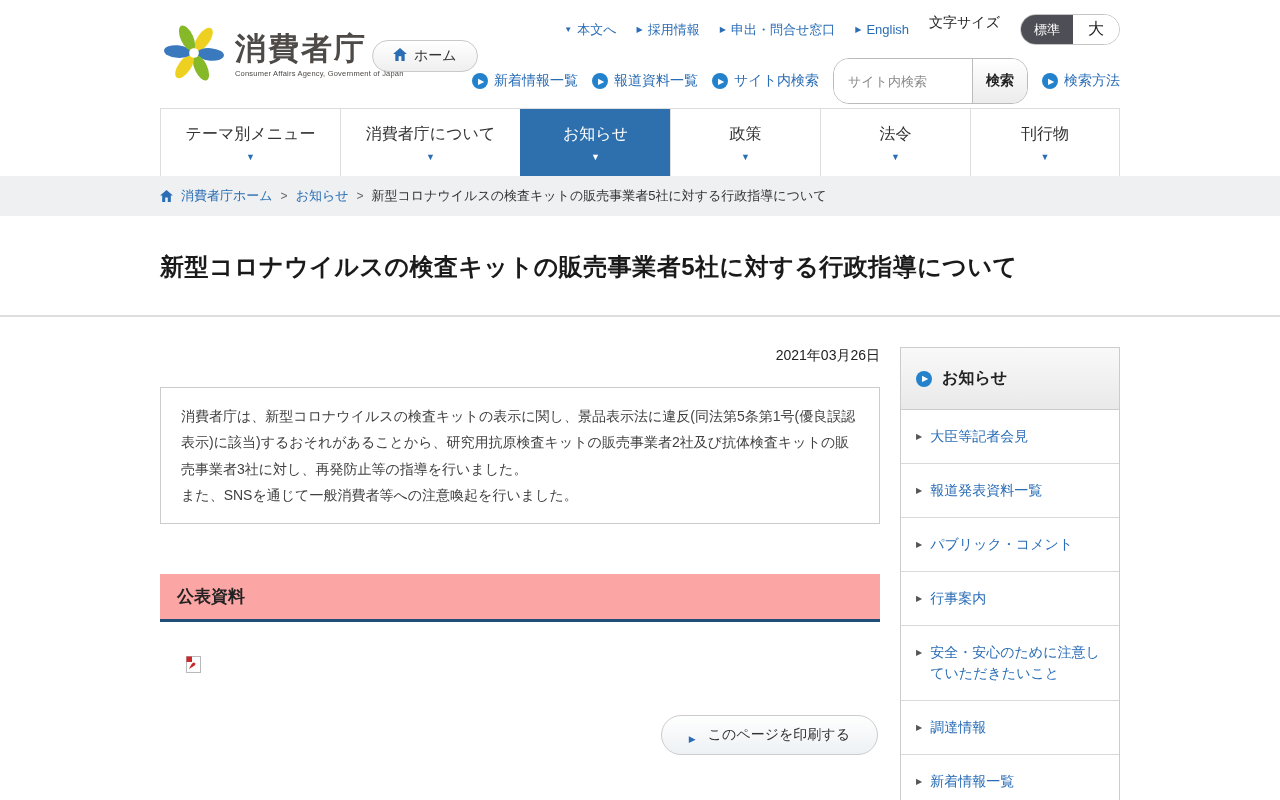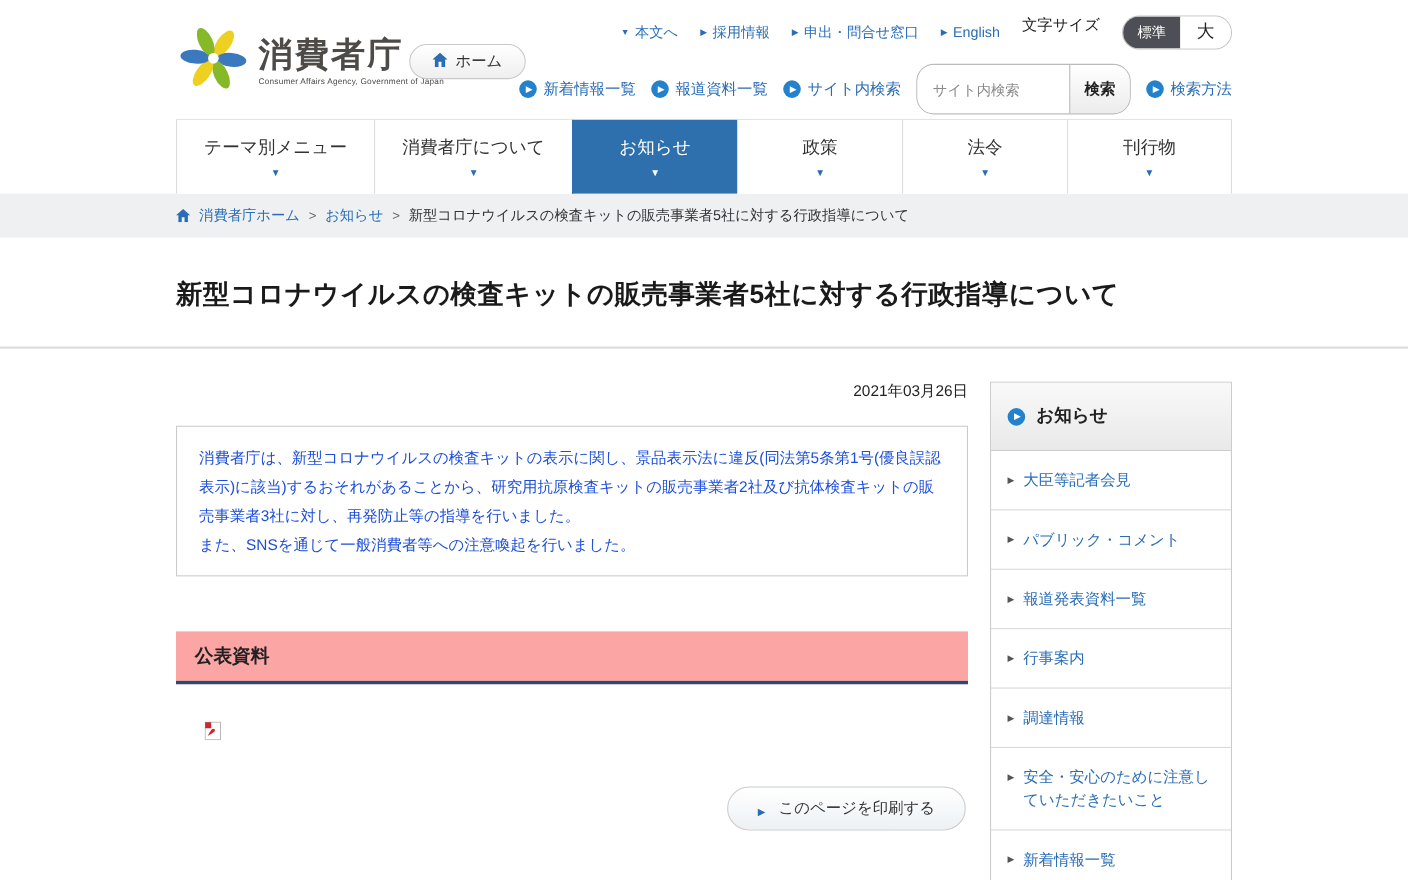--- a/index.html
+++ b/index.html
@@ -54,21 +54,21 @@
 
   
   .title-band { border-bottom:2px solid #ddd; }
   .title-inner { width:960px; margin:0 auto; padding:35px 0 32px; }
   .title-inner h1 { font-size:24px; color:#1a1a1a; font-weight:bold; letter-spacing:0.5px; }
 
   
   .content { width:960px; margin:0 auto; display:flex; padding-top:30px; align-items:flex-start; }
   .main { width:720px; }
   .date-row { text-align:right; font-size:14px; color:#222; margin-bottom:22px; }
-  .summary-box { border:1px solid #ccc; padding:15px 20px; font-size:14px; line-height:1.88; color:#1d4ed8; }
+  .summary-box { border:1px solid #ccc; padding:15px 20px; font-size:14px; line-height:1.88; color:#404040; }
   .docs-header { margin-top:50px; background:#fca5a5; border-bottom:3px solid #1f4e79;
     padding:11px 17px; font-size:17px; font-weight:bold; color:#222; }
   .pdf-row { margin-top:34px; padding-left:26px; display:flex; align-items:center; gap:7px; font-size:14px; }
   .print-row { margin-top:42px; text-align:right; padding-right:2px; }
   .print-btn { display:inline-flex; align-items:flex-end; gap:12px; border:1px solid #ccc; border-radius:20px;
     padding:10px 27px; background:linear-gradient(#ffffff,#edf1f4); font-size:14px; color:#333; cursor:pointer;
     font-family:"Liberation Sans","DejaVu Sans",sans-serif; }
   .print-btn::before { content:"▶"; font-size:9px; color:#2a6db5; }
 
   
@@ -239,33 +239,33 @@
 
   <div class="sidebar">
     <div class="sb-header">
       <span class="cicon">▶</span>
       <span>お知らせ</span>
     </div>
     <div class="sb-item">
       <a href="#">大臣等記者会見</a>
       </div>
     <div class="sb-item">
+      <a href="#">報道発表資料一覧</a>
+      </div>
+    <div class="sb-item">
       <a href="#">パブリック・コメント</a>
       </div>
     <div class="sb-item">
-      <a href="#">報道発表資料一覧</a>
-      </div>
-    <div class="sb-item">
       <a href="#">行事案内</a>
       </div>
     <div class="sb-item">
+      <a href="#">安全・安心のために注意していただきたいこと</a>
+      </div>
+    <div class="sb-item">
       <a href="#">調達情報</a>
       </div>
     <div class="sb-item">
-      <a href="#">安全・安心のために注意していただきたいこと</a>
-      </div>
-    <div class="sb-item">
       <a href="#">新着情報一覧</a>
       </div>
 
   </div>
 
 </div>
 
 </body></html>

